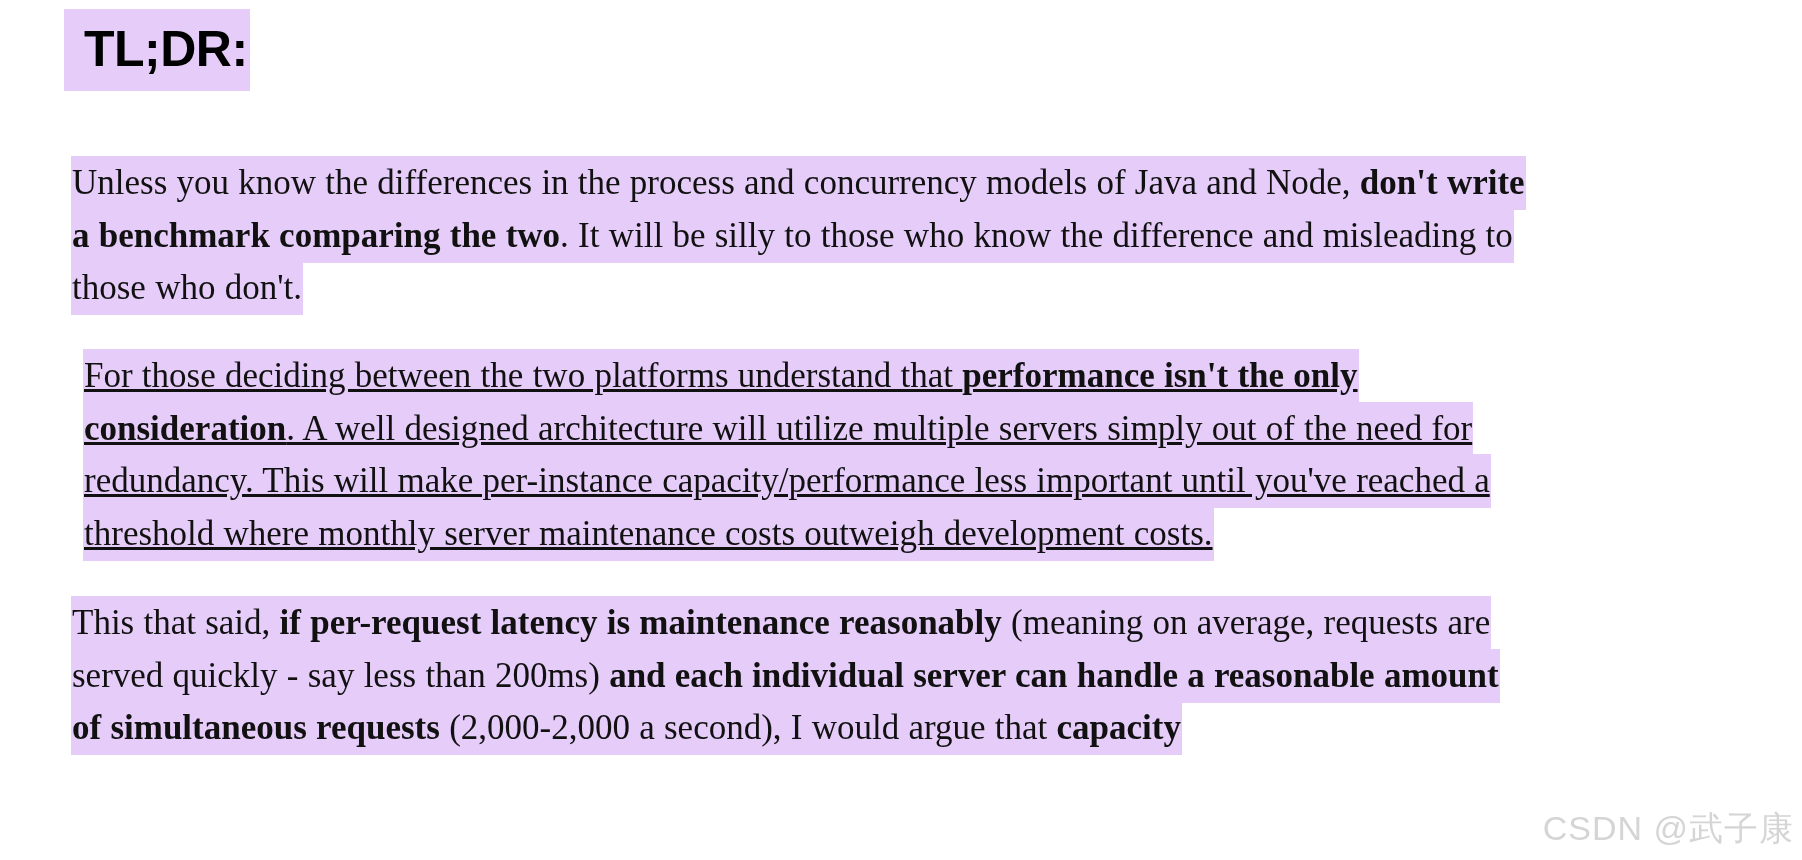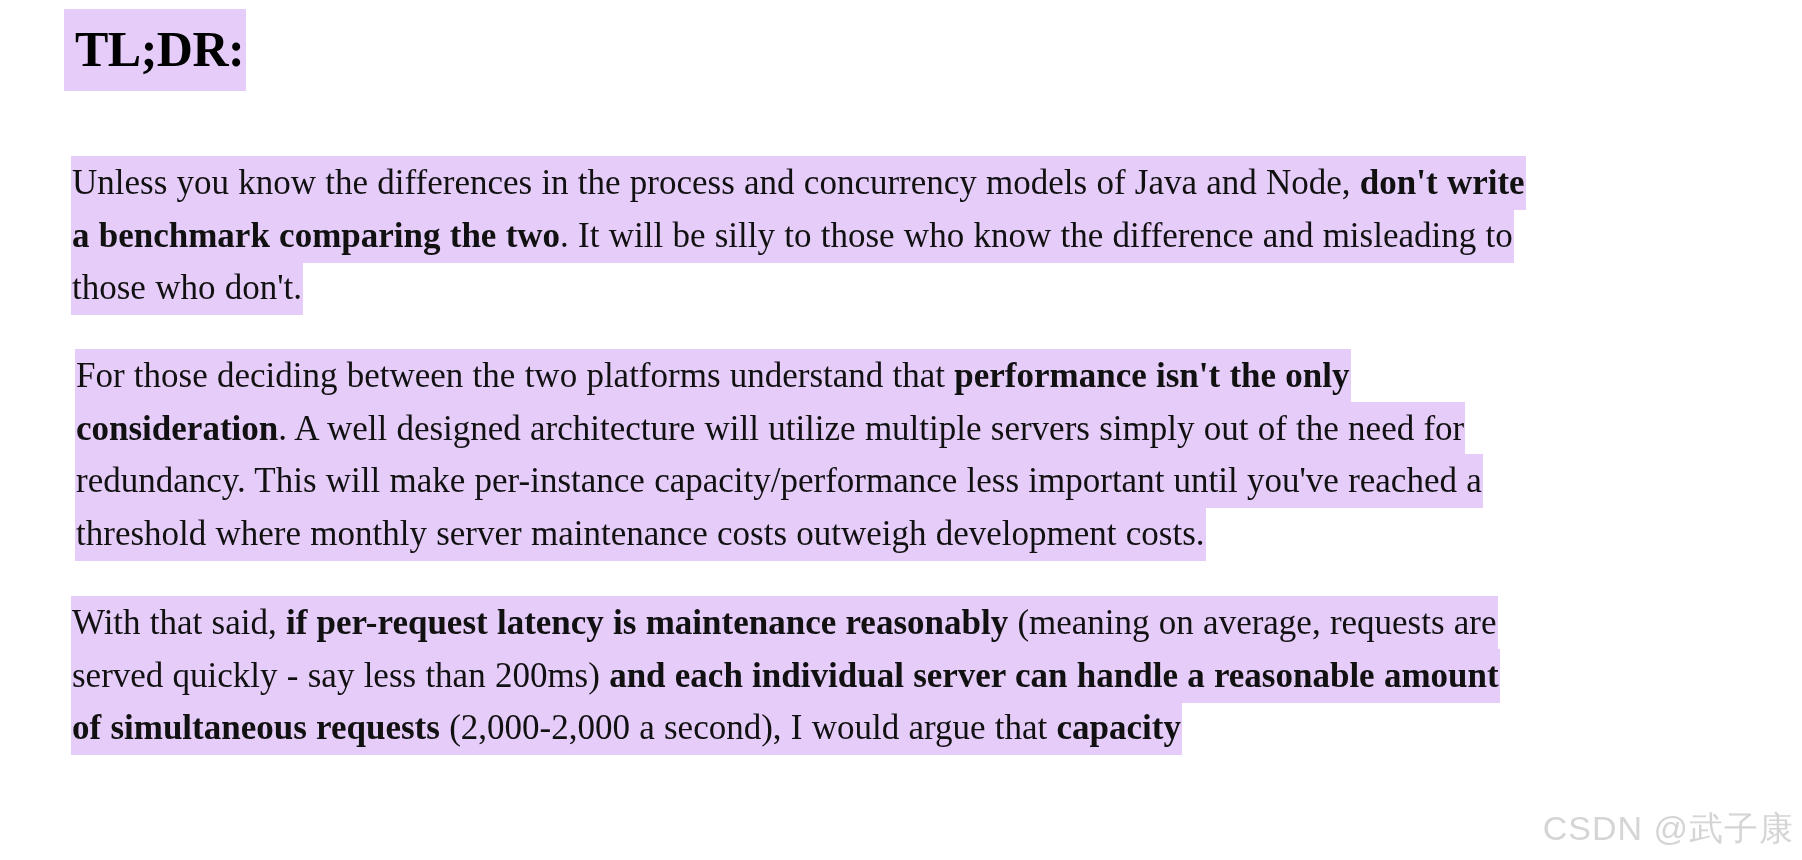--- a/index.html
+++ b/index.html
@@ -39,23 +39,22 @@
     font-size: 50px;
     line-height: 1.0;
     color: #000000;
     margin: 0;
     padding: 0;
     display: block;
     letter-spacing: -0.5px;
   }
   .tldr-heading .hl {
     background-color: #e6ccf9;
-    padding: 12px 2px 14px 11px;
+    padding: 12px 2px 14px 20px;
     box-decoration-break: clone;
-    font-family: Liberation Serif, serif;
     -webkit-box-decoration-break: clone;
   }
 
   
   .para {
     font-size: 35px;
     line-height: 52.5px;
     color: #111111;
     margin: 0;
     padding: 7px;
@@ -65,21 +64,21 @@
     background-color: #e6ccf9;
     padding: 7px 1px 8px 1px;
     box-decoration-break: clone;
     -webkit-box-decoration-break: clone;
   }
   .para b, .para strong {
     font-weight: bold;
   }
 
   #p1 { position: absolute; left: 0; top: 126px;  width: 1462px; }
-  #p2 { position: absolute; left: 4px; top: 319px;  width: 1462px; }
+  #p2 { position: absolute; left: 12px; top: 319px;  width: 1462px; text-decoration: underline; }
   #p3 { position: absolute; left: 0; top: 566px;  width: 1462px; }
 
   
   .watermark {
     position: absolute;
     right: 8px;
     top: 806px;
     font-family: Liberation Sans, sans-serif;
     font-size: 34px;
     color: #d5d5d5;
@@ -94,18 +93,18 @@
 
 <div class="page">
   <div class="content">
 
     <h1 class="tldr-heading"><span class="hl">TL;DR:</span></h1>
 
     <p class="para" id="p1"><span class="hl"><span>Unless you know the differences in the process and concurrency models of Java and Node, </span><b>don't write a benchmark comparing the two</b><span>. It will be silly to those who know the difference and misleading to those who don't.</span></span></p>
 
     <p class="para" id="p2"><span class="hl"><span>For those deciding between the two platforms understand that </span><b>performance isn't the only consideration</b><span>. A well designed architecture will utilize multiple servers simply out of the need for redundancy. This will make per-instance capacity/performance less important until you've reached a threshold where monthly server maintenance costs outweigh development costs.</span></span></p>
 
-    <p class="para" id="p3"><span class="hl"><span>With that said, </span><b>if per-request latency is maintenance reasonably</b><span> (meaning on average, requests are served quickly - say less than 200ms) </span><b>and each individual server can handle a reasonable amount of simultaneous requests</b><span> (2,000-2,000 a second), I would argue that </span><b>capacity</b></span></p>
+    <p class="para" id="p3"><span class="hl"><span>This that said, </span><b>if per-request latency is maintenance reasonably</b><span> (meaning on average, requests are served quickly - say less than 200ms) </span><b>and each individual server can handle a reasonable amount of simultaneous requests</b><span> (2,000-2,000 a second), I would argue that </span><b>capacity</b></span></p>
 
   </div>
 
   <div class="watermark">CSDN @武子康</div>
 </div>
 
 </body></html>

